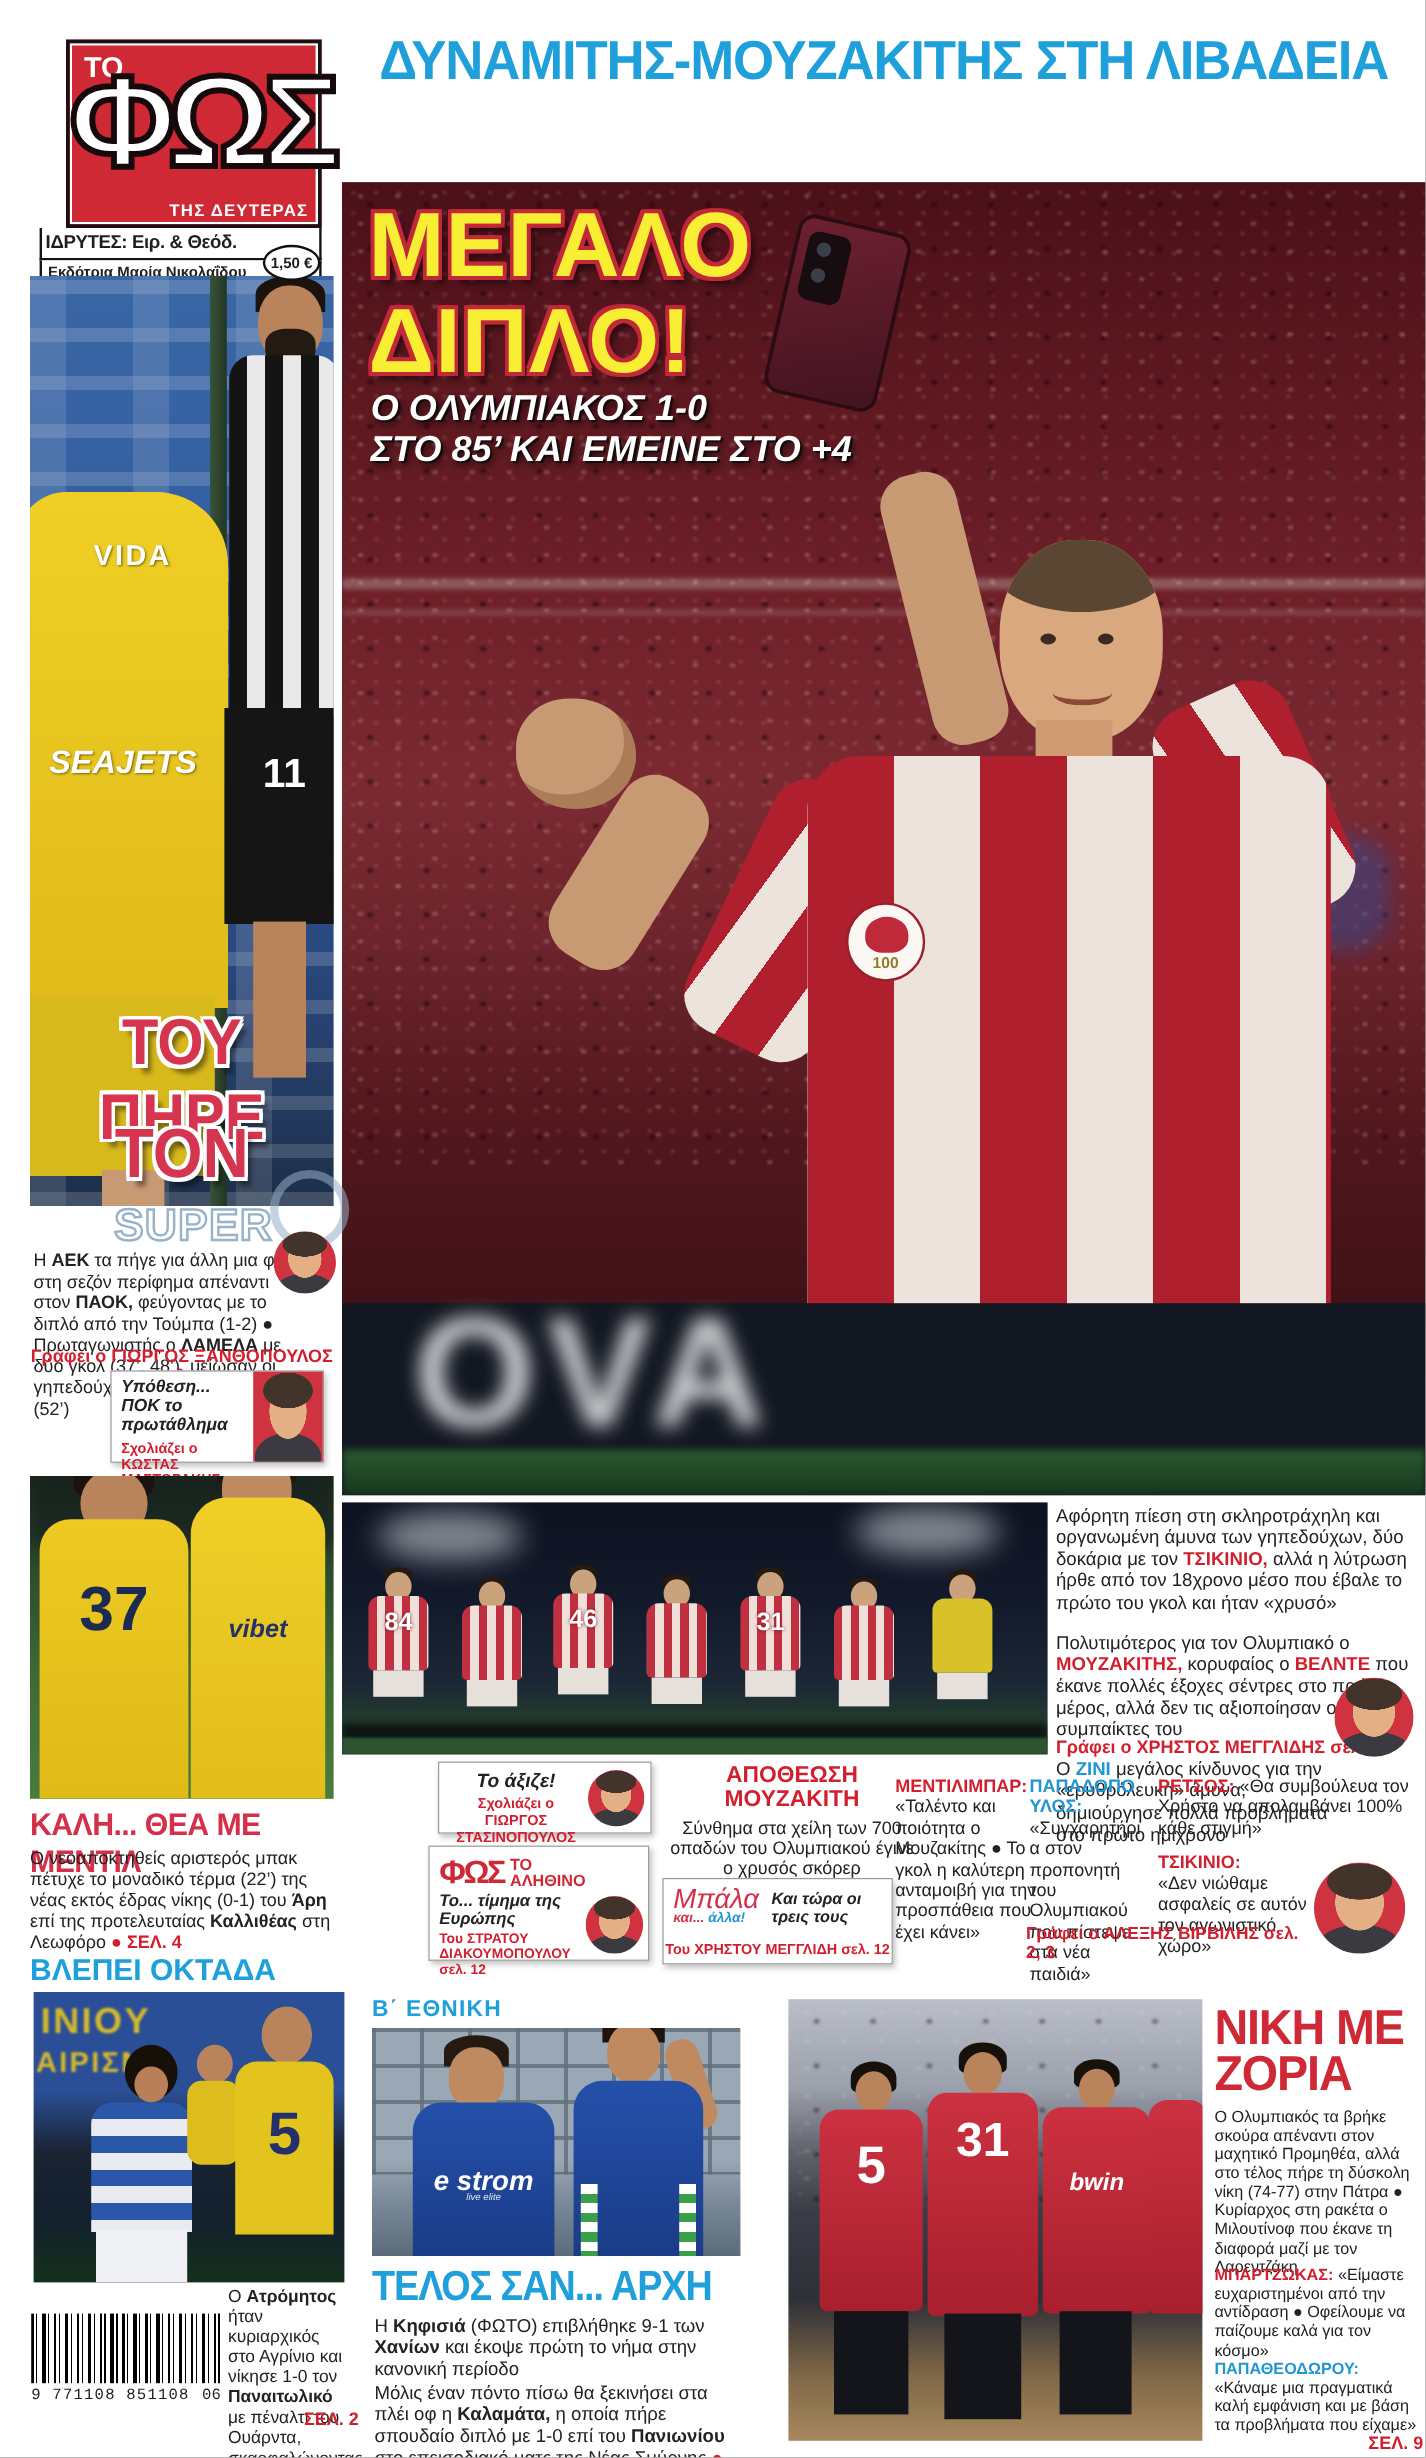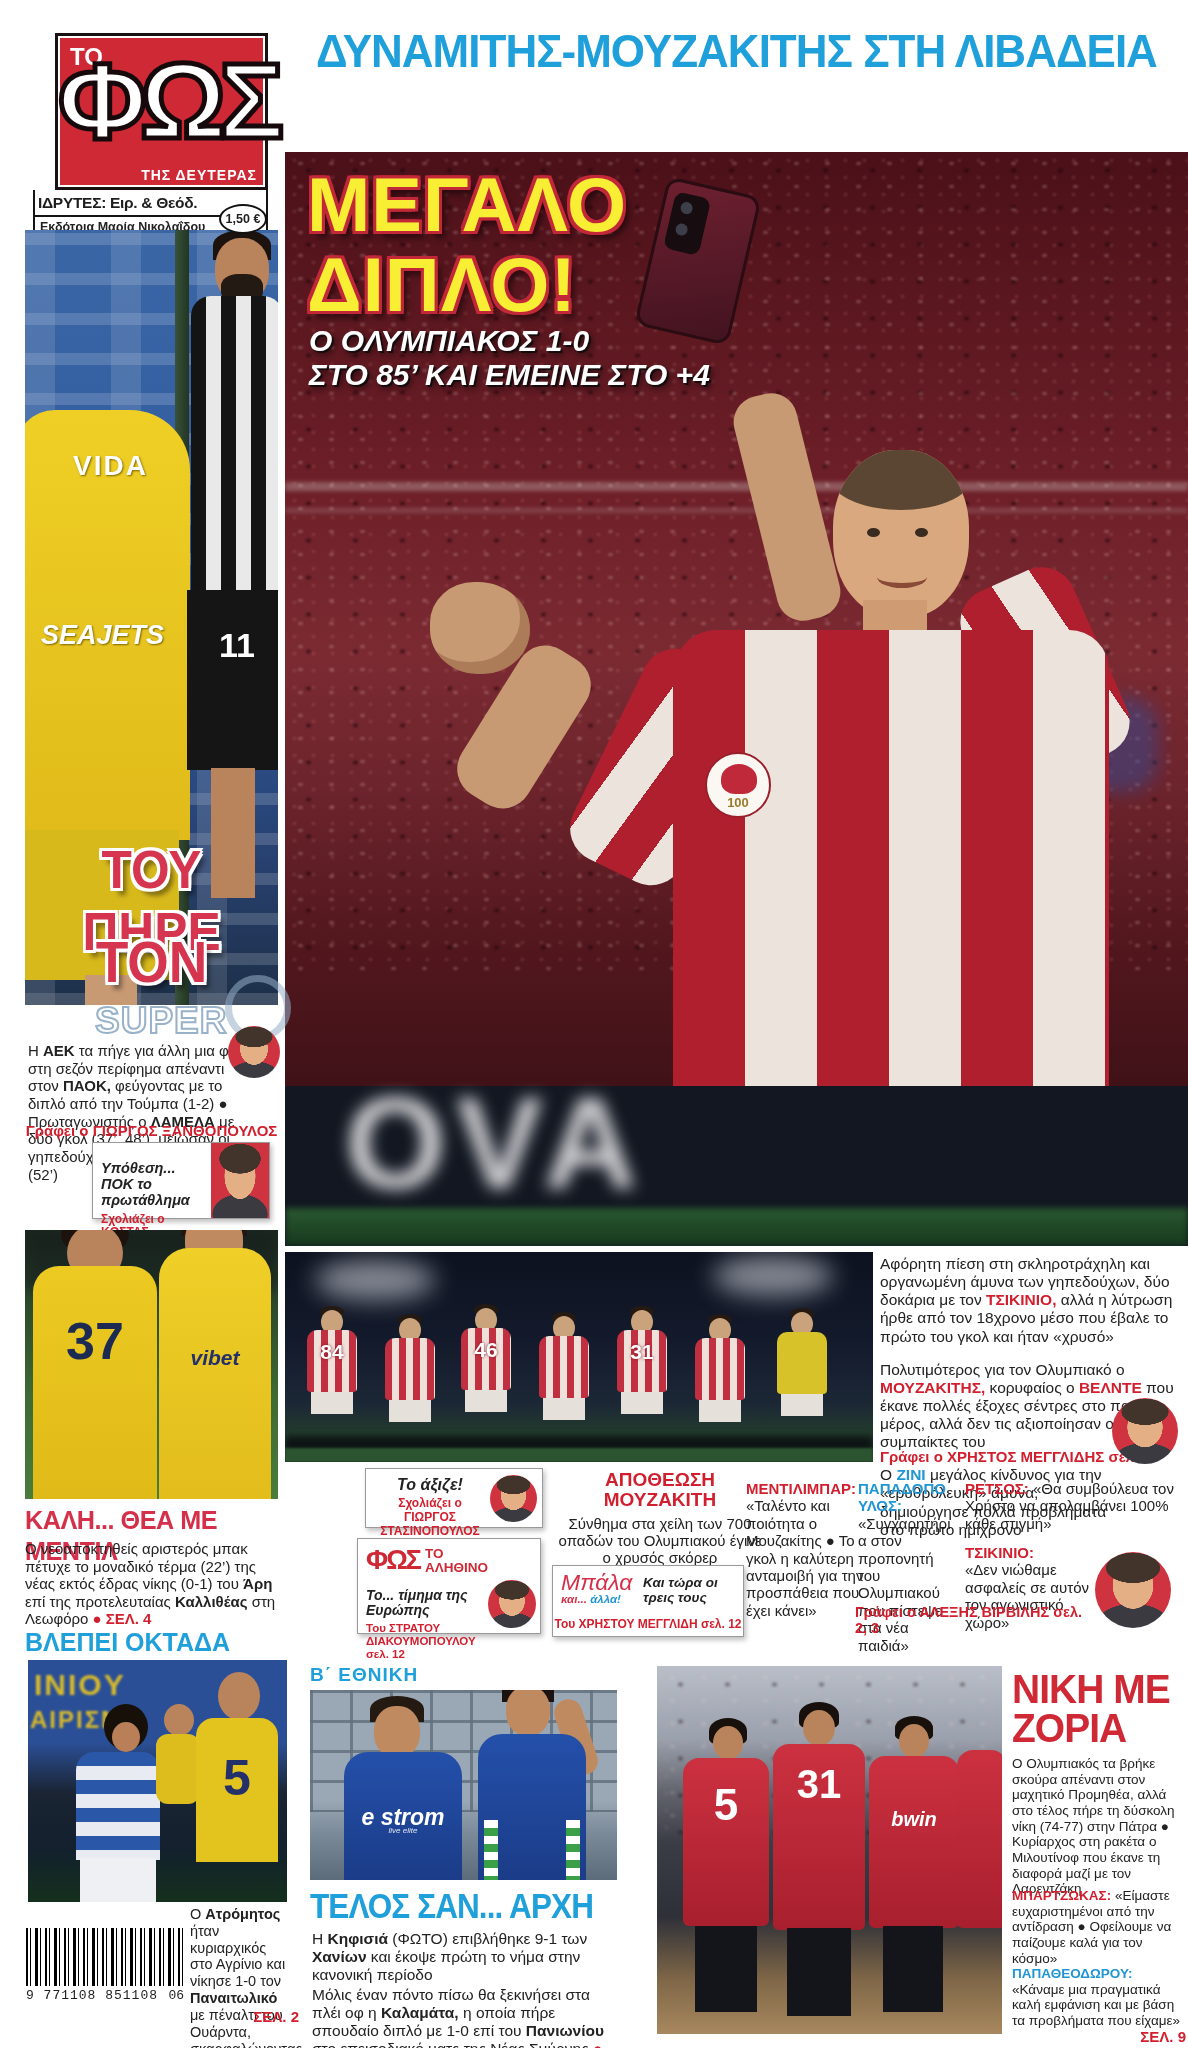--- a/index.html
+++ b/index.html
@@ -91,21 +91,21 @@
   #cover-s2{left:24px;top:206px}
 
   
   #aek-photo{left:25px;top:230px;width:253px;height:775px;overflow:hidden;
              background:linear-gradient(180deg,#3a66a6 0%,#2e579a 55%,#27406e 82%,#1d2f48 100%)}
   #aek-board{left:0;top:0;width:100%;height:100%;opacity:.45;
      background:repeating-linear-gradient(0deg,rgba(255,255,255,.35) 0 12px,transparent 12px 40px),
                 repeating-linear-gradient(90deg,rgba(255,255,255,.28) 0 30px,transparent 30px 86px)}
   #aek-post{left:150px;top:0;width:14px;height:100%;background:linear-gradient(90deg,#39523a,#223522)}
   #aek-yellow{left:-10px;top:180px;width:175px;height:430px;background:linear-gradient(180deg,#efcf25,#e0bb1a);border-radius:40px 60px 0 0}
-  #aek-name{position:absolute;left:16px;right:0;top:40px;text-align:center;color:#fff;font-weight:bold;font-size:28px;letter-spacing:2px;text-shadow:1px 1px 2px #7c6500}
+  #aek-name{position:absolute;left:16px;right:0;top:40px;text-align:center;color:#fff;font-weight:bold;font-size:24px;letter-spacing:2px;text-shadow:1px 1px 2px #7c6500}
   #aek-sponsor{position:absolute;left:0;right:0;top:210px;text-align:center;color:#fff;font-weight:bold;font-style:italic;font-size:27px;text-shadow:1px 1px 2px #7c6500}
   #aek-shorts{left:-6px;top:600px;width:160px;height:150px;background:#d8b91c}
   #aek-leg{left:60px;top:745px;width:52px;height:60px;background:#c89a74}
   #paok-head{left:190px;top:8px;width:54px;height:64px;background:#b9845c;border-radius:46%}
   #paok-beard{left:196px;top:44px;width:42px;height:30px;background:#241a14;border-radius:40%}
   #paok-hair{left:188px;top:0;width:58px;height:30px;background:#1c130e;border-radius:50% 50% 0 0}
   #paok-torso{left:166px;top:66px;width:92px;height:300px;border-radius:20px 20px 0 0;
               background:repeating-linear-gradient(90deg,#141414 0 15px,#e9e9e9 15px 30px)}
   #paok-shorts{left:162px;top:360px;width:100px;height:180px;background:#151515;text-align:center}
   #paok-num{color:#fff;font-weight:bold;font-size:34px;line-height:110px}
@@ -114,21 +114,21 @@
      text-shadow:3px 3px 0 #fff,-3px 3px 0 #fff,3px -3px 0 #fff,-3px -3px 0 #fff,
                  3px 0 0 #fff,-3px 0 0 #fff,0 3px 0 #fff,0 -3px 0 #fff,6px 7px 5px rgba(0,0,0,.45)}
   #aek-ol1{left:0;top:608px;width:100%;text-align:center;font-size:54px;transform:scaleX(.92)}
   #aek-ol2{left:0;top:698px;width:100%;text-align:center;font-size:58px;transform:scaleX(.92)}
   #super-ring{left:225px;top:975px;width:66px;height:66px;border:7px solid rgba(150,175,200,.55);border-radius:50%}
   #super-logo{left:95px;top:1000px;width:185px;text-align:left;color:#fff;font-weight:bold;font-size:37px;
               letter-spacing:1px;-webkit-text-stroke:2px #97b2c9}
   #aek-para{left:28px;top:1042px;width:228px;font-size:15px;line-height:1.18;color:#222}
   #aek-byline{left:25px;top:1122px;width:253px;text-align:center;color:#d21f2e;font-weight:bold;font-size:15px}
   #ypothesi-box{left:92px;top:1142px;width:178px;height:77px;background:#fff;border:1px solid #9a9a9a;
-                box-shadow:2px 3px 5px rgba(0,0,0,.25);padding:18px 64px 4px 8px}
+                box-shadow:2px 3px 5px rgba(0,0,0,.25);padding:6px 64px 4px 8px}
   #ypothesi-title{font-style:italic;font-weight:bold;font-size:14.5px;line-height:1.1;color:#222}
   #ypothesi-byline{margin-top:4px;color:#d21f2e;font-weight:bold;font-size:12px;line-height:1.1}
   #ypothesi-photo{right:0;top:0;width:58px;height:75px;border-radius:0}
 
   
   .portrait{position:absolute;border-radius:50%;
     background:radial-gradient(ellipse 36% 20% at 50% 21%,#42342a 0 98%,rgba(0,0,0,0) 100%),
                radial-gradient(ellipse 27% 31% at 50% 44%,#e4af85 0 98%,rgba(0,0,0,0) 100%),
                radial-gradient(ellipse 48% 27% at 50% 95%,#3a3a40 0 98%,rgba(0,0,0,0) 100%),
                #cf3340}
@@ -201,21 +201,21 @@
   #axize-title{font-style:italic;font-weight:bold;font-size:16px;color:#222}
   #axize-byline{margin-top:3px;color:#d21f2e;font-weight:bold;font-size:12px;line-height:1.15}
   #axize-photo{right:5px;top:6px;width:47px;height:47px}
   #apotheosis{left:558px;top:1470px;width:204px;text-align:center}
   #apotheosis-title{color:#d21f2e;font-weight:bold;font-size:19px;line-height:1.05}
   #apotheosis-body{margin-top:5px;font-size:15px;line-height:1.15;color:#222}
   #fos-box{left:357px;top:1538px;width:184px;height:96px;padding:6px 54px 4px 8px}
   #fos-logo-row{display:flex;align-items:center;gap:5px}
   #fos-logo{color:#cf2936;font-weight:bold;font-size:27px;letter-spacing:-2px}
   #fos-logo2{color:#cf2936;font-weight:bold;font-size:13.5px;line-height:1;width:70px}
-  #fos-title{font-style:italic;font-weight:bold;font-size:14px;line-height:1.1;color:#222;margin-top:12px}
+  #fos-title{font-style:italic;font-weight:bold;font-size:14px;line-height:1.1;color:#222;margin-top:0}
   #fos-byline{color:#d21f2e;font-weight:bold;font-size:11.5px;line-height:1.15;margin-top:3px}
   #fos-photo{right:4px;bottom:5px;width:48px;height:48px}
   #bala-box{left:552px;top:1565px;width:192px;height:72px;padding:6px 8px 4px 8px}
   #bala-logo1{color:#d5304a;font-weight:normal;font-style:italic;font-size:23px;line-height:.9}
   #bala-logo2{font-weight:bold;font-style:italic;font-size:11.5px;color:#d5304a}
   #bala-logo2 .cy{color:#2196d4}
   #bala-title{position:absolute;right:8px;top:10px;width:92px;font-style:italic;font-weight:bold;font-size:13.5px;line-height:1.1;color:#222}
   #bala-byline{position:absolute;left:0;right:0;bottom:5px;text-align:center;color:#d21f2e;font-weight:bold;font-size:12px}
   .quote{position:absolute;font-size:15px;line-height:1.16;color:#222}
   .q-name{font-weight:bold;color:#d21f2e}

